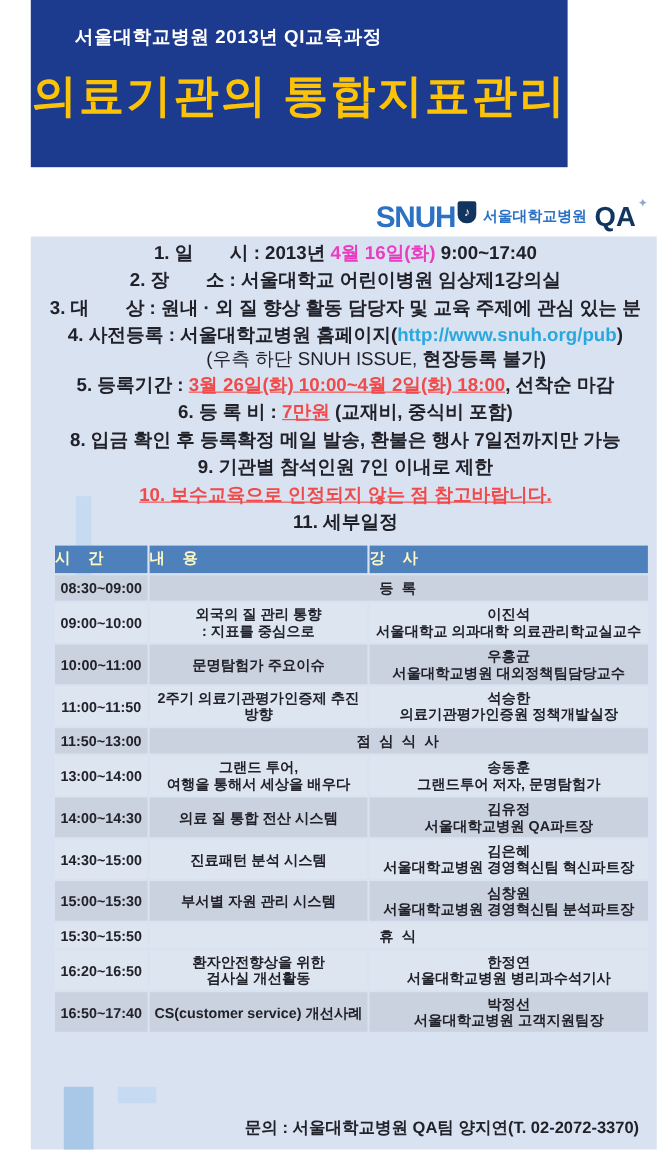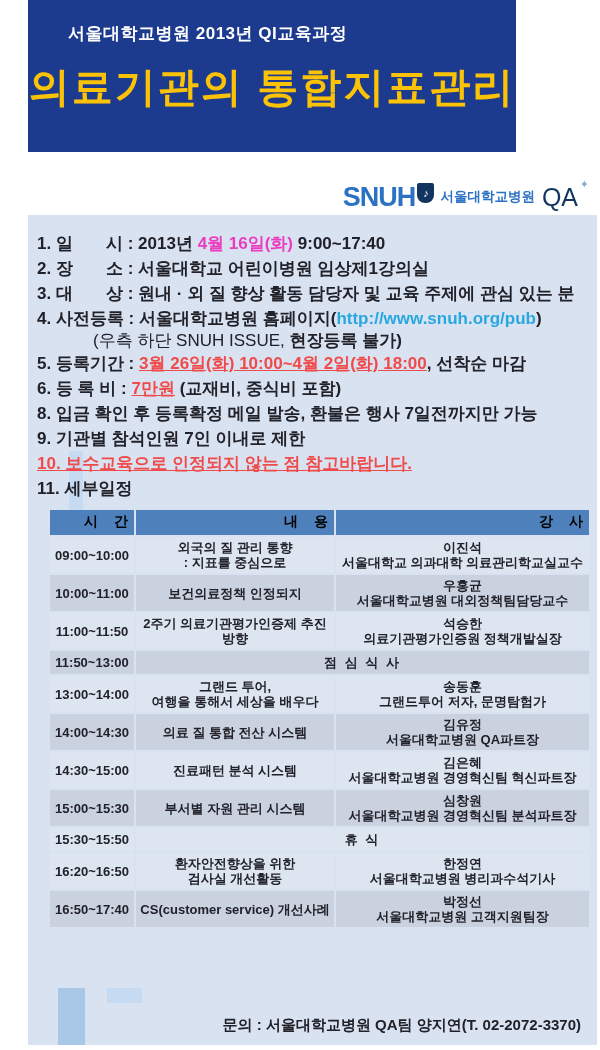--- a/index.html
+++ b/index.html
@@ -27,53 +27,53 @@
     position:absolute;top:182px;right:10px;height:30px;
     display:flex;align-items:center;text-align:right;
   }
   .logo-snuh{font-size:27px;font-weight:bold;color:var(--logo_blue,#2c72c4);letter-spacing:-1px;}
   .logo-shield{
     width:17px;height:20px;margin:0 6px 8px 2px;
     background:var(--logo_navy,#12355f);border-radius:2px 2px 8px 8px;
     color:#fff;font-size:11px;display:flex;align-items:center;justify-content:center;
   }
   .logo-hospital{font-size:13.5px;font-weight:bold;color:var(--logo_blue,#2c72c4);margin-right:7px;}
-  .logo-qa{font-size:25px;font-weight:normal;color:var(--logo_navy,#12355f);position:relative;margin-right:12px;}
+  .logo-qa{font-size:25px;font-weight:bold;color:var(--logo_navy,#12355f);position:relative;margin-right:12px;}
   .logo-sparkle{position:absolute;top:-5px;right:-11px;font-size:11px;color:#8fa9c8;}
   
   .content-box{
     position:absolute;left:28px;top:215px;width:569px;height:830px;
     background:var(--box_bg,#d9e2f0);
   }
   .decor{position:absolute;z-index:0;}
   .decor-strip1{left:41px;top:236px;width:14px;height:80px;background:var(--decor_light,#c6dbf1);}
   .decor-bar2{left:30px;top:773px;width:27px;height:57px;background:var(--decor_bar,#a9c8e8);}
   .decor-sq3{left:79px;top:773px;width:35px;height:15px;background:var(--decor_light,#c6dbf1);}
   
-  .info-list{position:relative;z-index:1;padding:16px 6px 0 9px;}
+  .info-list{position:relative;z-index:1;padding:2px 6px 0 9px;text-align:center;}
   .info-line{
     font-size:17px;font-weight:bold;color:var(--text_dark,#212129);
     line-height:25px;white-space:pre-wrap;
   }
   .info-line.sub{font-size:17px;line-height:20px;padding-left:56px;}
   .seg-d{color:var(--text_dark,#212129);}
   .seg-m{color:var(--magenta,#ea3cc0);}
   .seg-r{color:var(--red,#f04a4a);text-decoration:underline;}
   .seg-u{color:var(--link_blue,#29a8e0);}
   .seg-n{color:var(--text_dark,#212129);font-weight:normal;}
   
   .schedule{
     position:relative;z-index:1;
     margin:7px 0 0 20px;border-collapse:separate;border-spacing:2px;
     table-layout:fixed;width:543px;
   }
   .schedule th{
-    background:var(--table_header_bg,#4e81bc);color:#000000;
+    background:var(--table_header_bg,#4e81bc);color:#fef9c3;
     font-size:14px;font-weight:bold;letter-spacing:6px;
-    padding:3px 0 4px;text-align:right;
+    padding:3px 0 4px;text-align:left;
   }
   .schedule td{
     text-align:center;vertical-align:middle;
     font-size:13px;font-weight:bold;line-height:15px;
     color:var(--text_dark,#212129);padding:3px 2px;
   }
   .schedule tr.dark td{background:var(--row_dark,#cad1df);}
   .schedule tr.light td{background:var(--row_light,#dde5f1);}
   .schedule td.time-cell{padding:4px 0;}
   .schedule td.span-cell{letter-spacing:2px;padding:4px 0;}
@@ -126,28 +126,32 @@
         <col style="width:253px">
       </colgroup>
     <thead>
       <tr>
         <th>시 간</th>
         <th>내 용</th>
         <th>강 사</th>
       </tr>
     </thead>
     <tbody>
+        <tr class="dark">
+          <td class="time-cell">08:30~09:00</td>
+          <td class="span-cell" colspan="2">등  록</td>
+        </tr>
         <tr class="light">
           <td class="time-cell">09:00~10:00</td>
           <td>외국의 질 관리 통향<br>: 지표를 중심으로</td>
           <td>이진석<br>서울대학교 의과대학 의료관리학교실교수</td>
         </tr>
         <tr class="dark">
           <td class="time-cell">10:00~11:00</td>
-          <td>보건의료정책 인정되지</td>
+          <td>문명탐험가 주요이슈</td>
           <td>우홍균<br>서울대학교병원 대외정책팀담당교수</td>
         </tr>
         <tr class="light">
           <td class="time-cell">11:00~11:50</td>
           <td>2주기 의료기관평가인증제 추진방향</td>
           <td>석승한<br>의료기관평가인증원 정책개발실장</td>
         </tr>
         <tr class="dark">
           <td class="time-cell">11:50~13:00</td>
           <td class="span-cell" colspan="2">점 심 식 사</td>

